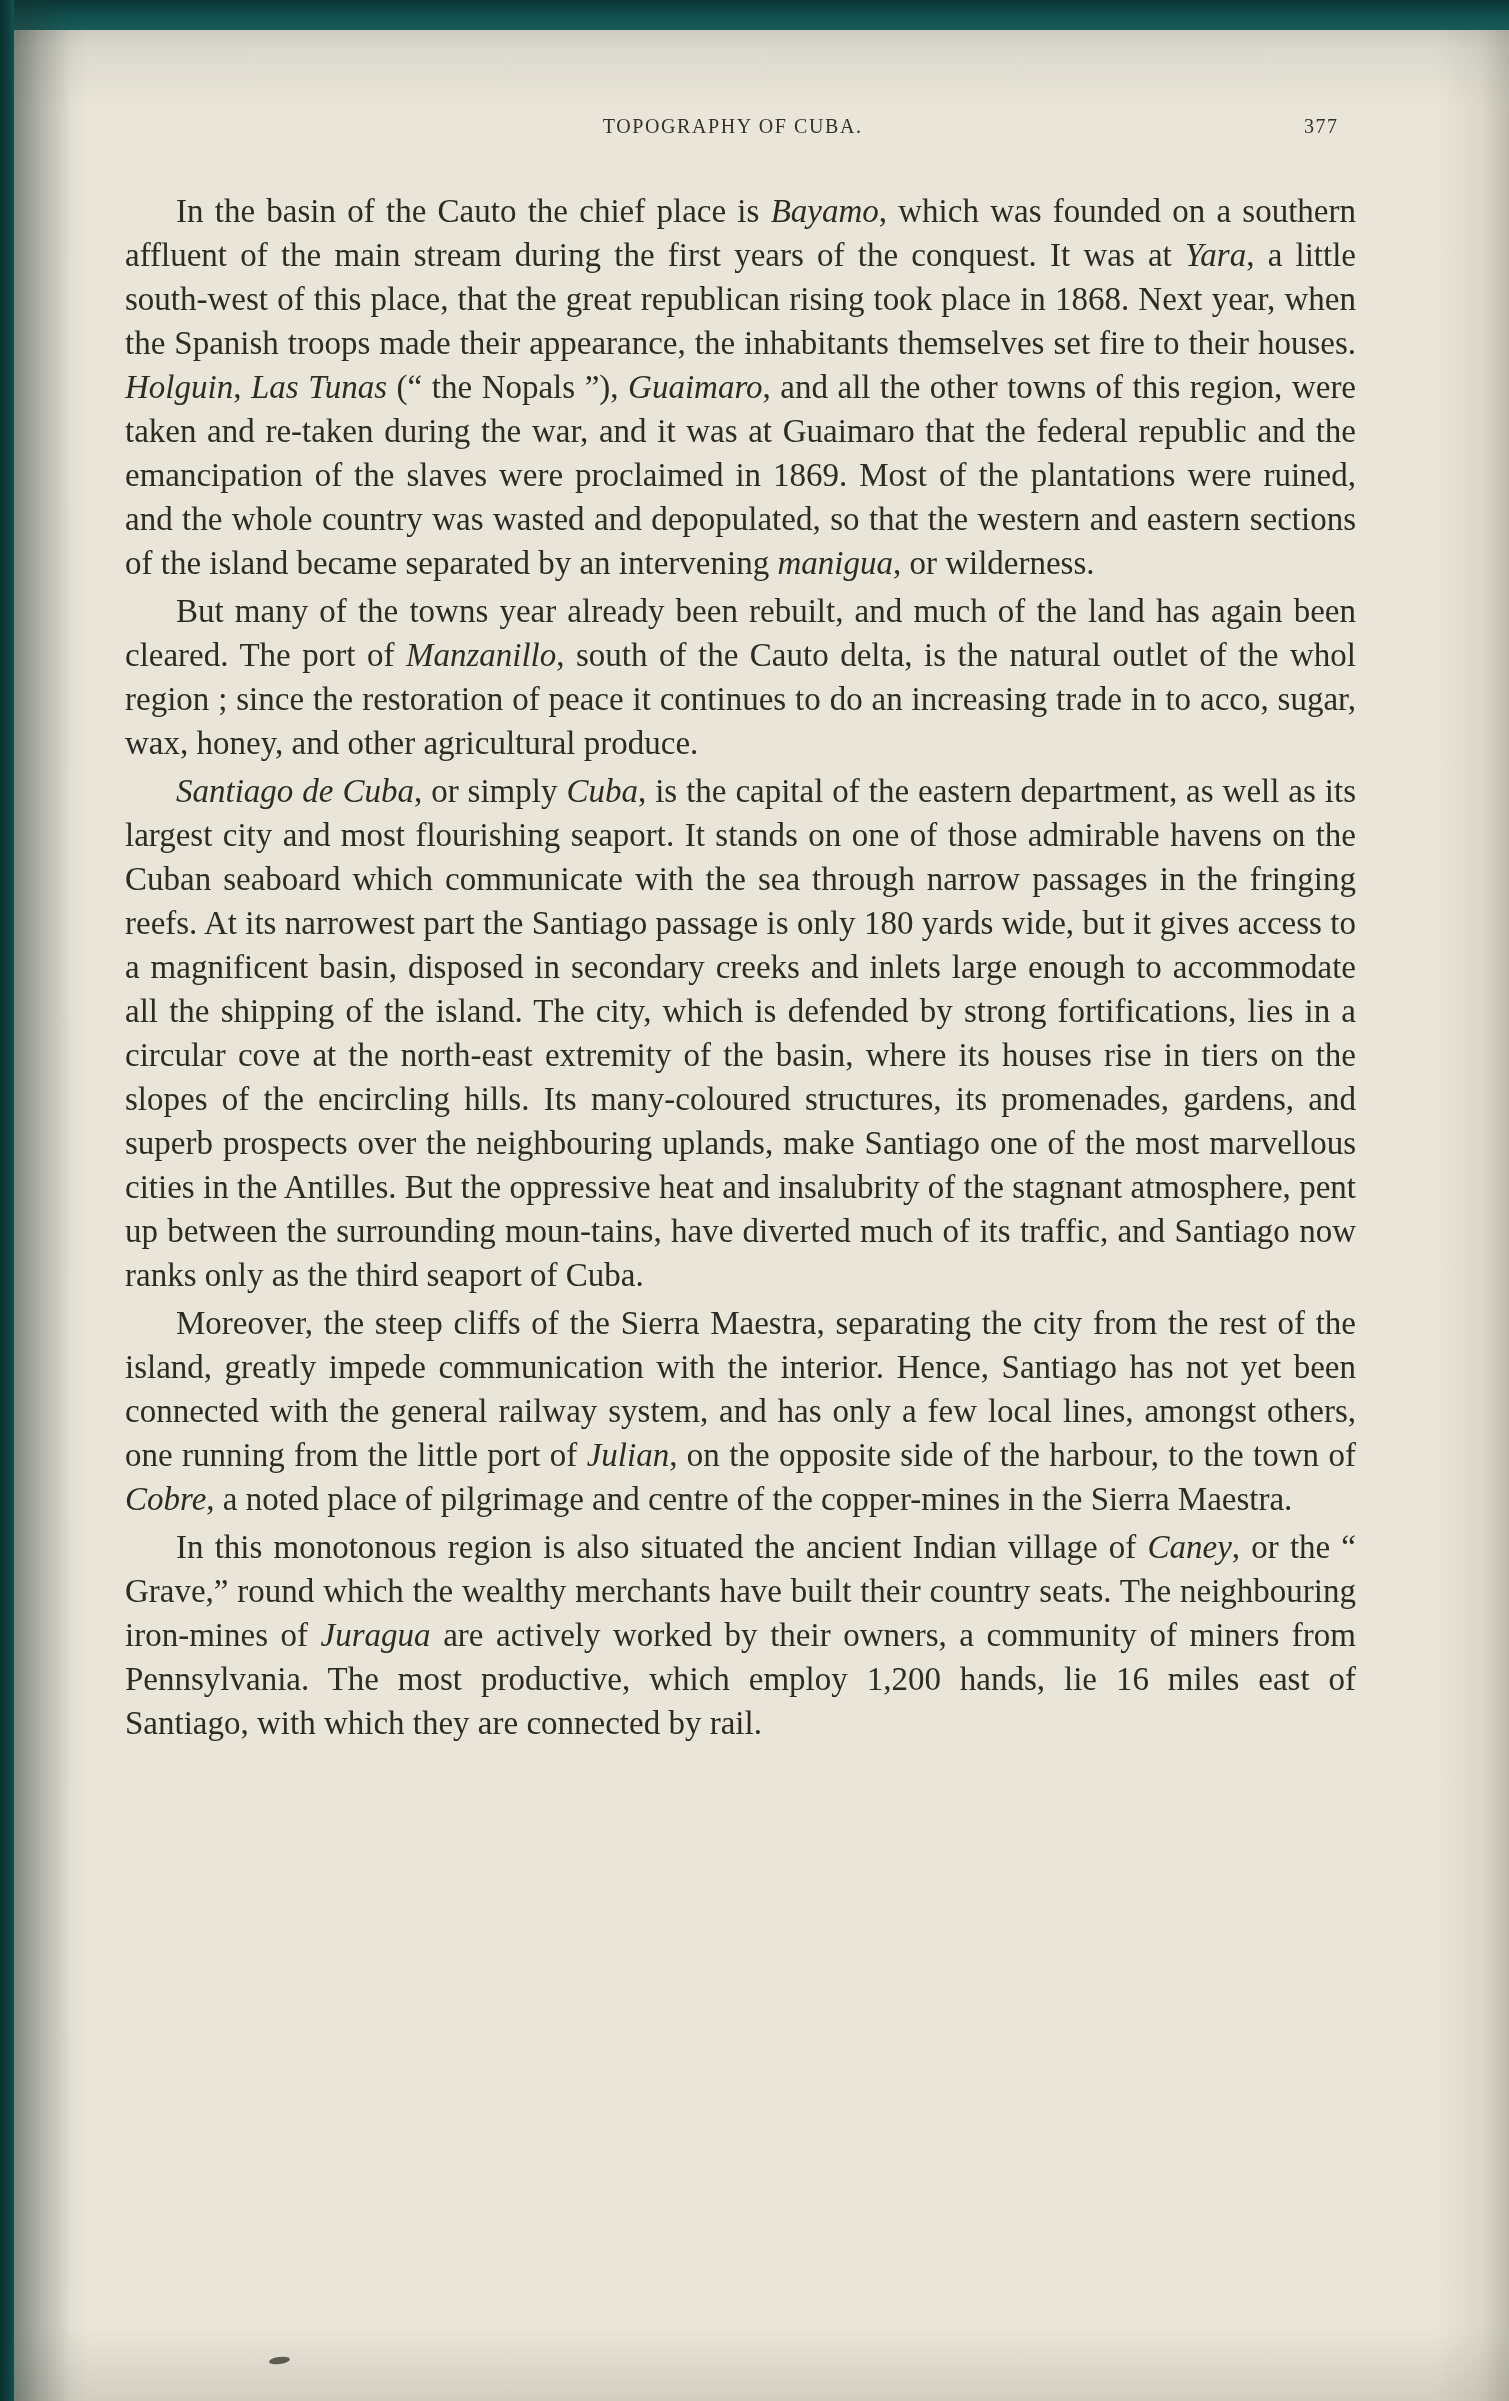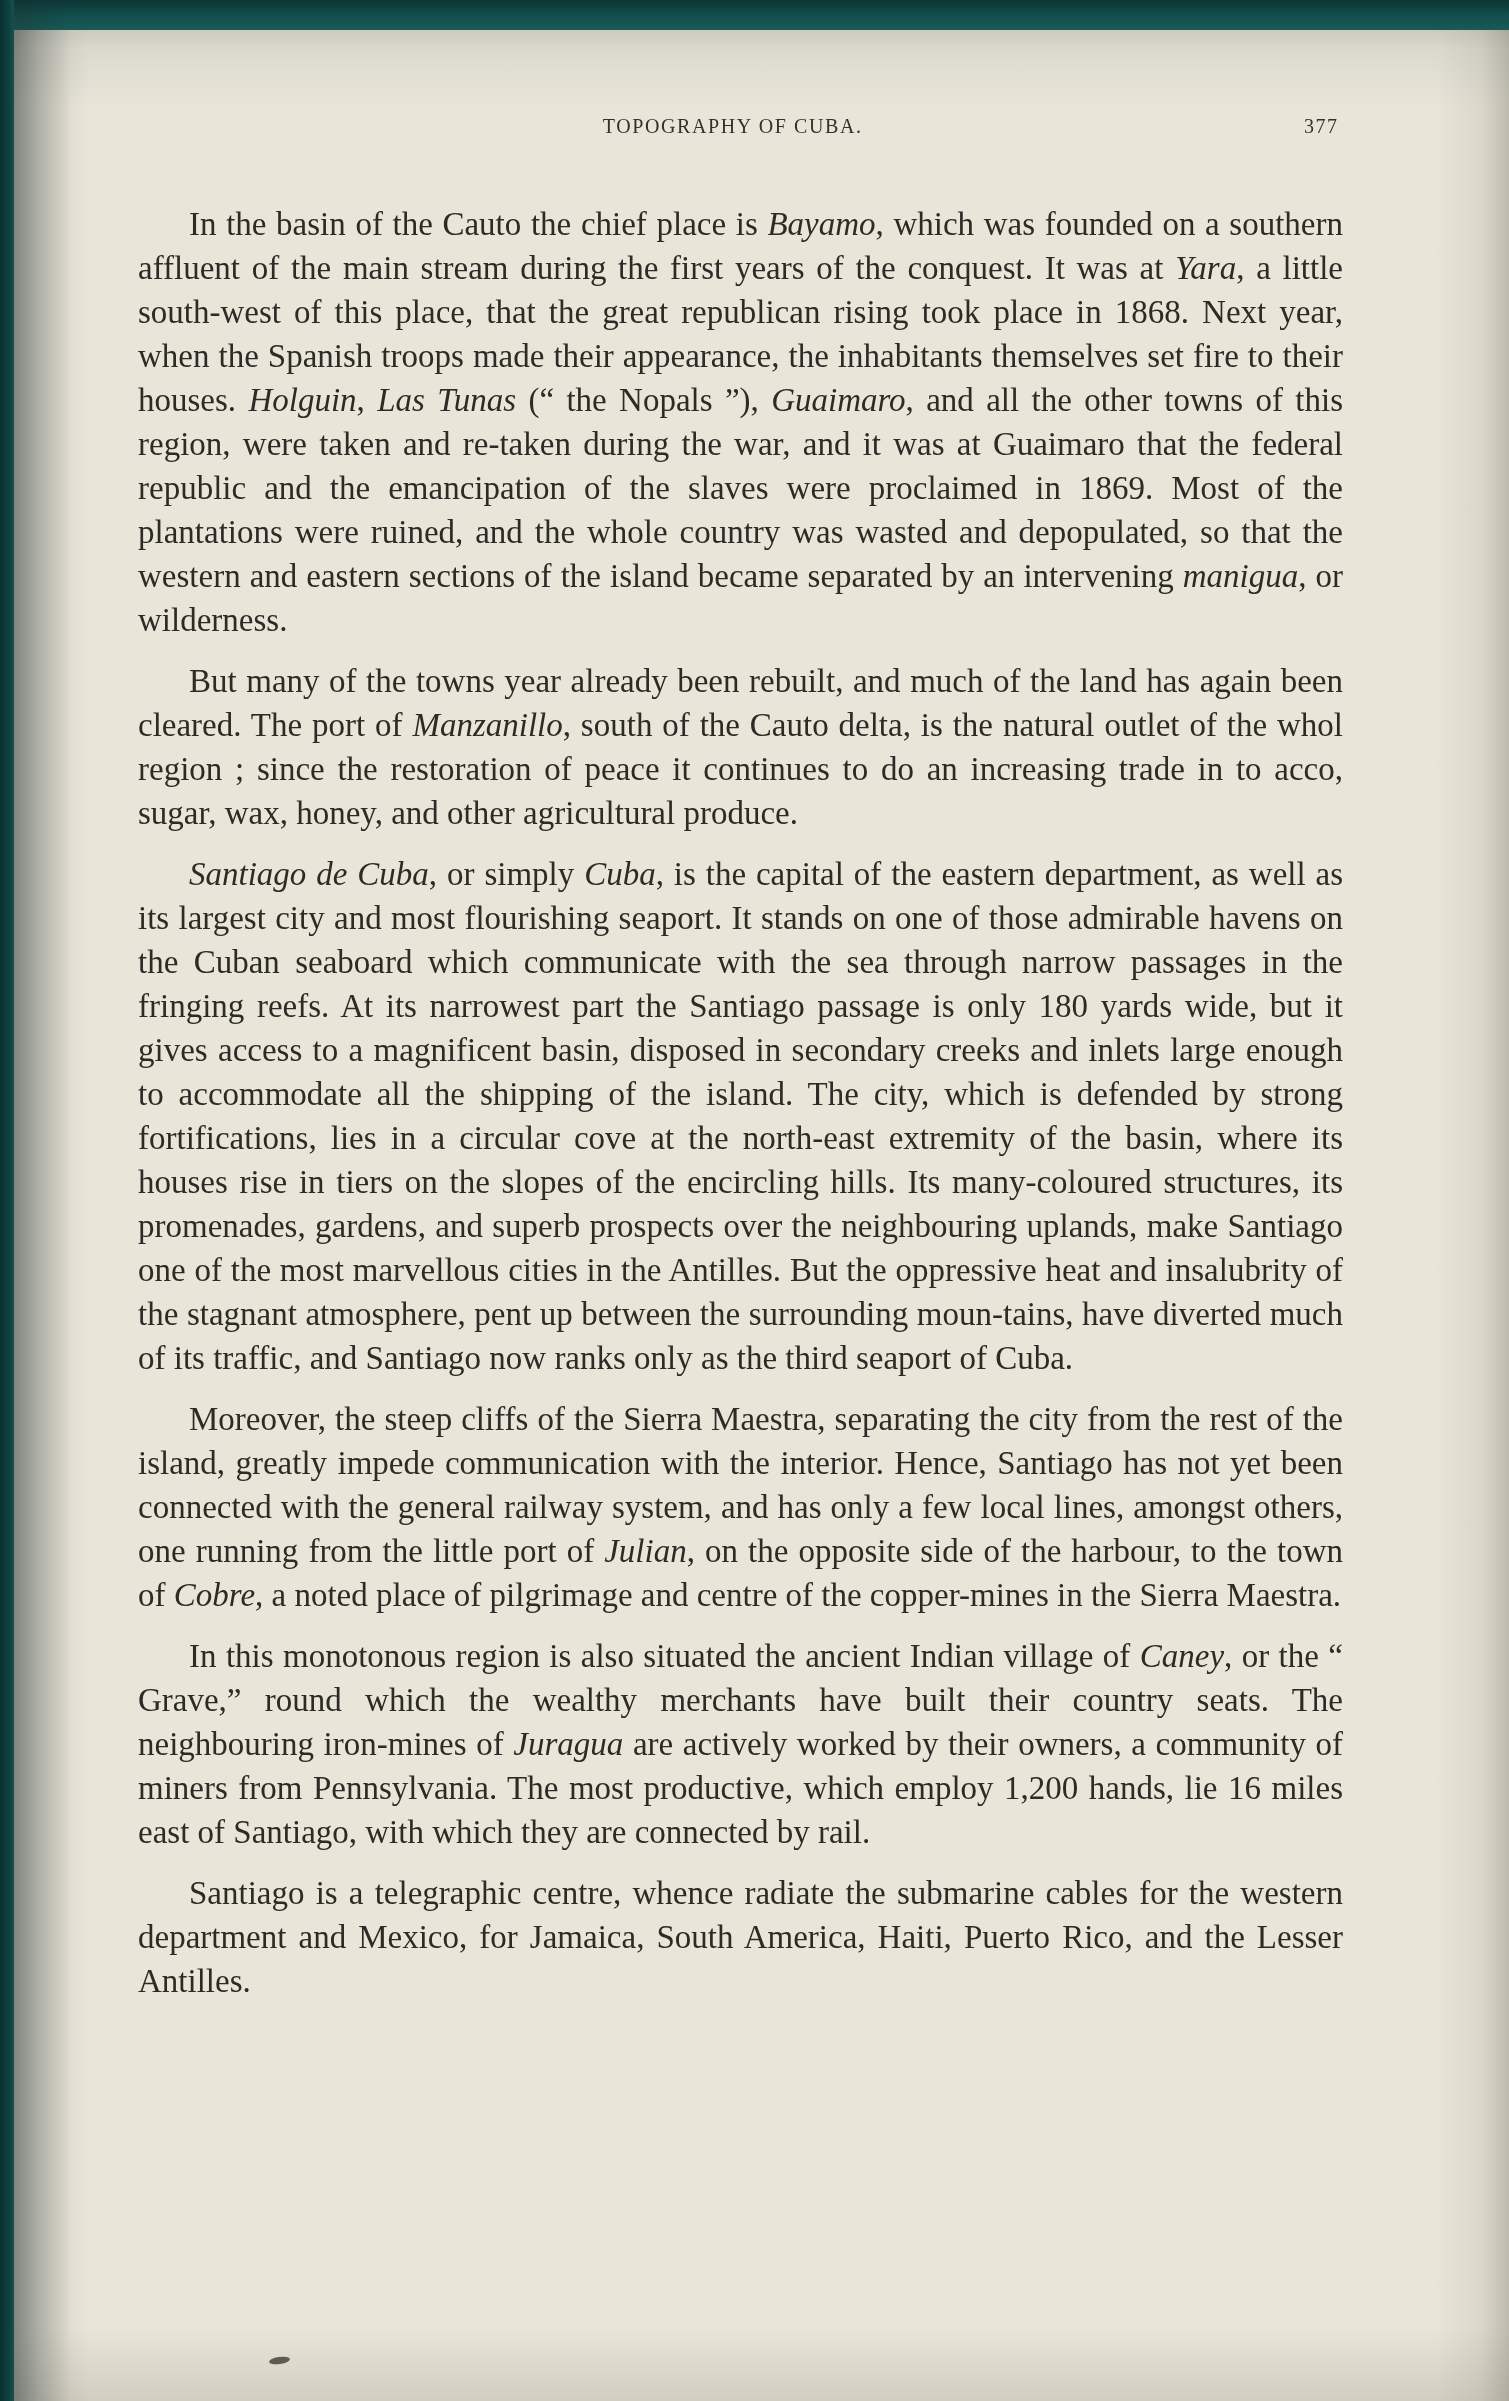--- a/index.html
+++ b/index.html
@@ -69,21 +69,21 @@
     position: absolute;
     top: 185px;
     left: 121px;
     width: 1239px;
     font-size: 33px;
     line-height: 44px;
     text-align: justify;
     color: #2d2b26;
   }
   .text-block p {
-    margin: 17px;
+    margin: 4px;
     padding: 0;
     text-indent: 51px;
   }
   .it {
     font-style: italic;
   }
   .ink-speck {
     position: absolute;
     left: 269px;
     top: 2357px;
@@ -109,19 +109,18 @@
     <span class="page-number">377</span>
   </div>
 
   <div class="text-block">
 
   <p><span>In the basin of the Cauto the chief place is </span><span class="it">Bayamo</span><span>, which was founded on a southern affluent of the main stream during the first years of the conquest.  It was at </span><span class="it">Yara</span><span>, a little south-west of this place, that the great republican rising took place in 1868.  Next year, when the Spanish troops made their appearance, the inhabitants themselves set fire to their houses.  </span><span class="it">Holguin</span><span>, </span><span class="it">Las Tunas</span><span> (“ the Nopals ”), </span><span class="it">Guaimaro</span><span>, and all the other towns of this region, were taken and re-taken during the war, and it was at Guaimaro that the federal republic and the emancipation of the slaves were proclaimed in 1869.  Most of the plantations were ruined, and the whole country was wasted and depopulated, so that the western and eastern sections of the island became separated by an intervening </span><span class="it">manigua</span><span>, or wilderness.</span></p>
       <p><span>But many of the towns year already been rebuilt, and much of the land has again been cleared.  The port of </span><span class="it">Manzanillo</span><span>, south of the Cauto delta, is the natural outlet of the whol region ; since the restoration of peace it continues to do an increasing trade in to acco, sugar, wax, honey, and other agricultural produce.</span></p>
       <p><span class="it">Santiago de Cuba</span><span>, or simply </span><span class="it">Cuba</span><span>, is the capital of the eastern department, as well as its largest city and most flourishing seaport.  It stands on one of those admirable havens on the Cuban seaboard which communicate with the sea through narrow passages in the fringing reefs.  At its narrowest part the Santiago passage is only 180 yards wide, but it gives access to a magnificent basin, disposed in secondary creeks and inlets large enough to accommodate all the shipping of the island.  The city, which is defended by strong fortifications, lies in a circular cove at the north-east extremity of the basin, where its houses rise in tiers on the slopes of the encircling hills.  Its many-coloured structures, its promenades, gardens, and superb prospects over the neighbouring uplands, make Santiago one of the most marvellous cities in the Antilles.  But the oppressive heat and insalubrity of the stagnant atmosphere, pent up between the surrounding moun-tains, have diverted much of its traffic, and Santiago now ranks only as the third seaport of Cuba.</span></p>
       <p><span>Moreover, the steep cliffs of the Sierra Maestra, separating the city from the rest of the island, greatly impede communication with the interior.  Hence, Santiago has not yet been connected with the general railway system, and has only a few local lines, amongst others, one running from the little port of </span><span class="it">Julian</span><span>, on the opposite side of the harbour, to the town of </span><span class="it">Cobre</span><span>, a noted place of pilgrimage and centre of the copper-mines in the Sierra Maestra.</span></p>
       <p><span>In this monotonous region is also situated the ancient Indian village of </span><span class="it">Caney</span><span>, or the “ Grave,” round which the wealthy merchants have built their country seats.  The neighbouring iron-mines of </span><span class="it">Juragua</span><span> are actively worked by their owners, a community of miners from Pennsylvania.  The most productive, which employ 1,200 hands, lie 16 miles east of Santiago, with which they are connected by rail.</span></p>
-      <p><span>Santiago is a telegraphic centre, whence radiate the submarine cables for the western department and Mexico, for Jamaica, South America, Haiti, Puerto Rico, and the Lesser Antilles.</span></p>
     </div>
 
   <div class="ink-speck"></div>
 
 </div>
 
 
 </body></html>

